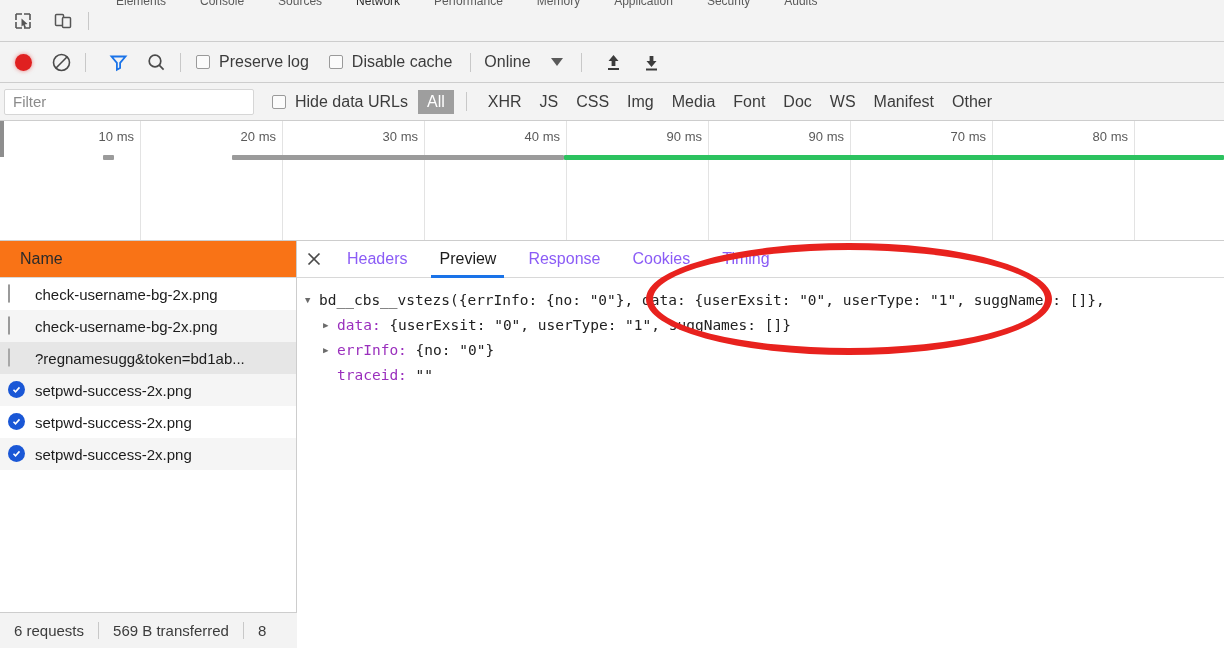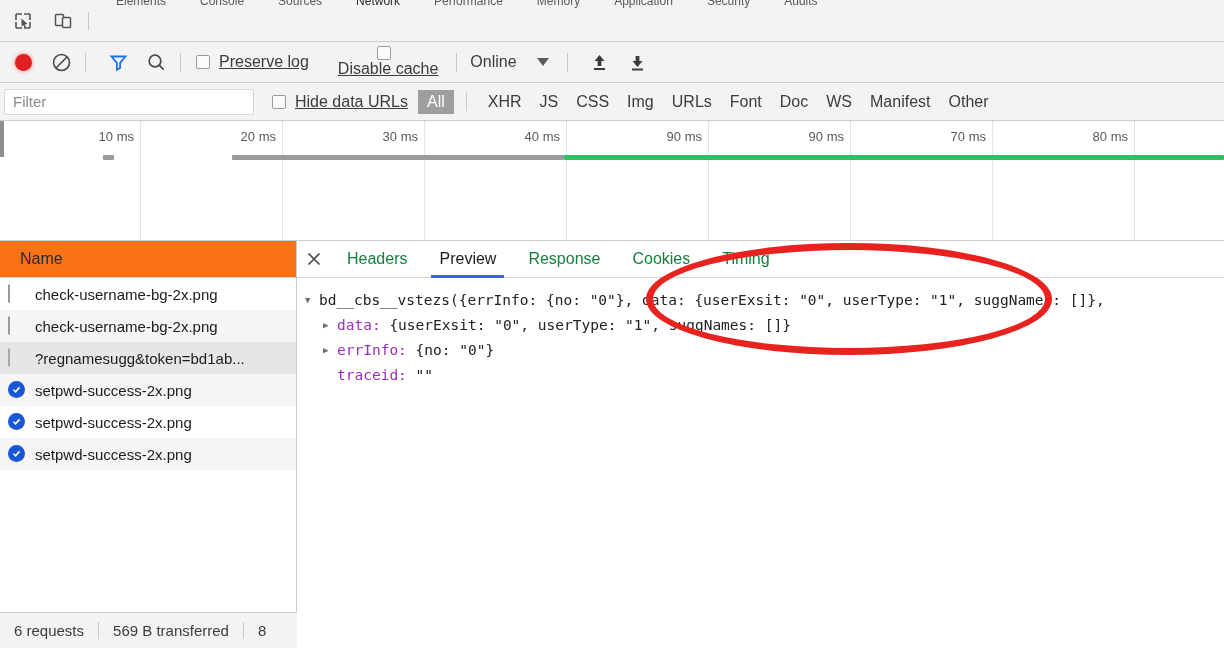--- a/index.html
+++ b/index.html
@@ -52,21 +52,21 @@
   .record-dot {
     width: 17px; height: 17px; border-radius: 50%; background: #e02020;
     box-shadow: 0 0 4px rgba(224,32,32,.55);
   }
   .cb-sep { width: 1px; height: 19px; background: #c8c8c8; margin: 0 9px; }
   .chkwrap { display: flex; align-items: center; margin-left: 6px; }
   .chkbox {
     width: 14px; height: 14px; border: 1px solid #9a9a9a; border-radius: 2px;
     background: #fbfbfb; display: inline-block;
   }
-  .chklabel { font-size: 16px; color: #3c3c3c; margin-left: 9px; white-space: nowrap; text-decoration: underline; }
+  .chklabel { font-size: 16px; color: #3c3c3c; margin-left: 9px; white-space: nowrap; }
   .throttle {
     font-size: 16px; color: #3c3c3c; margin-left: 4px; white-space: nowrap;
   }
   .caret-dn {
     width: 0; height: 0; margin-left: 20px;
     border-left: 6px solid transparent; border-right: 6px solid transparent;
     border-top: 8px solid #5a5a5a;
   }
 
   
@@ -157,21 +157,21 @@
   .dt-tabs {
     height: 37px; border-bottom: 1px solid #d8d8d8; display: flex;
     align-items: center; background: #ffffff;
   }
   .dt-close {
     width: 34px; height: 36px; display: flex; align-items: center;
     justify-content: center; color: #4a4a4a; font-size: 19px;
   }
   .dt-tab {
     position: relative; height: 37px; padding: 0 16px;
-    display: flex; align-items: center; font-size: 16px; color: #15803d;
+    display: flex; align-items: center; font-size: 16px; color: #8b5cf6;
     white-space: nowrap;
   }
   .dt-tab.active { color: #1c1c1c; }
   .dt-tab.active::after {
     content: ""; position: absolute; left: 8px; right: 8px; bottom: 0;
     height: 3px; background: #1a73e8;
   }
   .json {
     padding: 10px 0 0 8px;
     font-family: "DejaVu Sans Mono", "Liberation Mono", monospace;
@@ -272,21 +272,21 @@
       <svg width="21" height="21" viewBox="0 0 21 21" fill="none" stroke="#4a4a4a" stroke-width="1.7">
         <circle cx="9" cy="9" r="5.8"></circle>
         <line x1="13.2" y1="13.2" x2="17.6" y2="17.6"></line>
       </svg>
     </div>
     <div class="cb-sep"></div>
     <div class="chkwrap">
       <span class="chkbox"></span>
       <span class="chklabel">Preserve log</span>
     </div>
-    <div class="chkwrap" style="margin-left:20px;flex-direction:column;">
+    <div class="chkwrap" style="margin-left:20px;">
       <span class="chkbox"></span>
       <span class="chklabel">Disable cache</span>
     </div>
     <div class="cb-sep" style="margin-left:18px;"></div>
     <div style="display:flex;align-items:center;text-align:center;">
       <span class="throttle">Online</span>
       <span class="caret-dn"></span>
     </div>
     <div class="cb-sep" style="margin-left:18px;"></div>
     <div class="cb-btn">
@@ -309,21 +309,21 @@
       <span class="chkbox"></span>
       <span class="chklabel">Hide data URLs</span>
     </div>
     <div style="width:10px;"></div>
     <div class="typebtn active">All</div>
     <div class="fb-sep"></div>
     <div class="typebtn">XHR</div>
     <div class="typebtn">JS</div>
     <div class="typebtn">CSS</div>
     <div class="typebtn">Img</div>
-    <div class="typebtn">URLs</div>
+    <div class="typebtn">Media</div>
     <div class="typebtn">Font</div>
     <div class="typebtn">Doc</div>
     <div class="typebtn">WS</div>
     <div class="typebtn">Manifest</div>
     <div class="typebtn">Other</div>
   </div>
 
   <div class="overview" id="overview">
     <div class="ov-scroll-l"></div>
   <div class="ov-tick" style="left: 140px;"></div>

